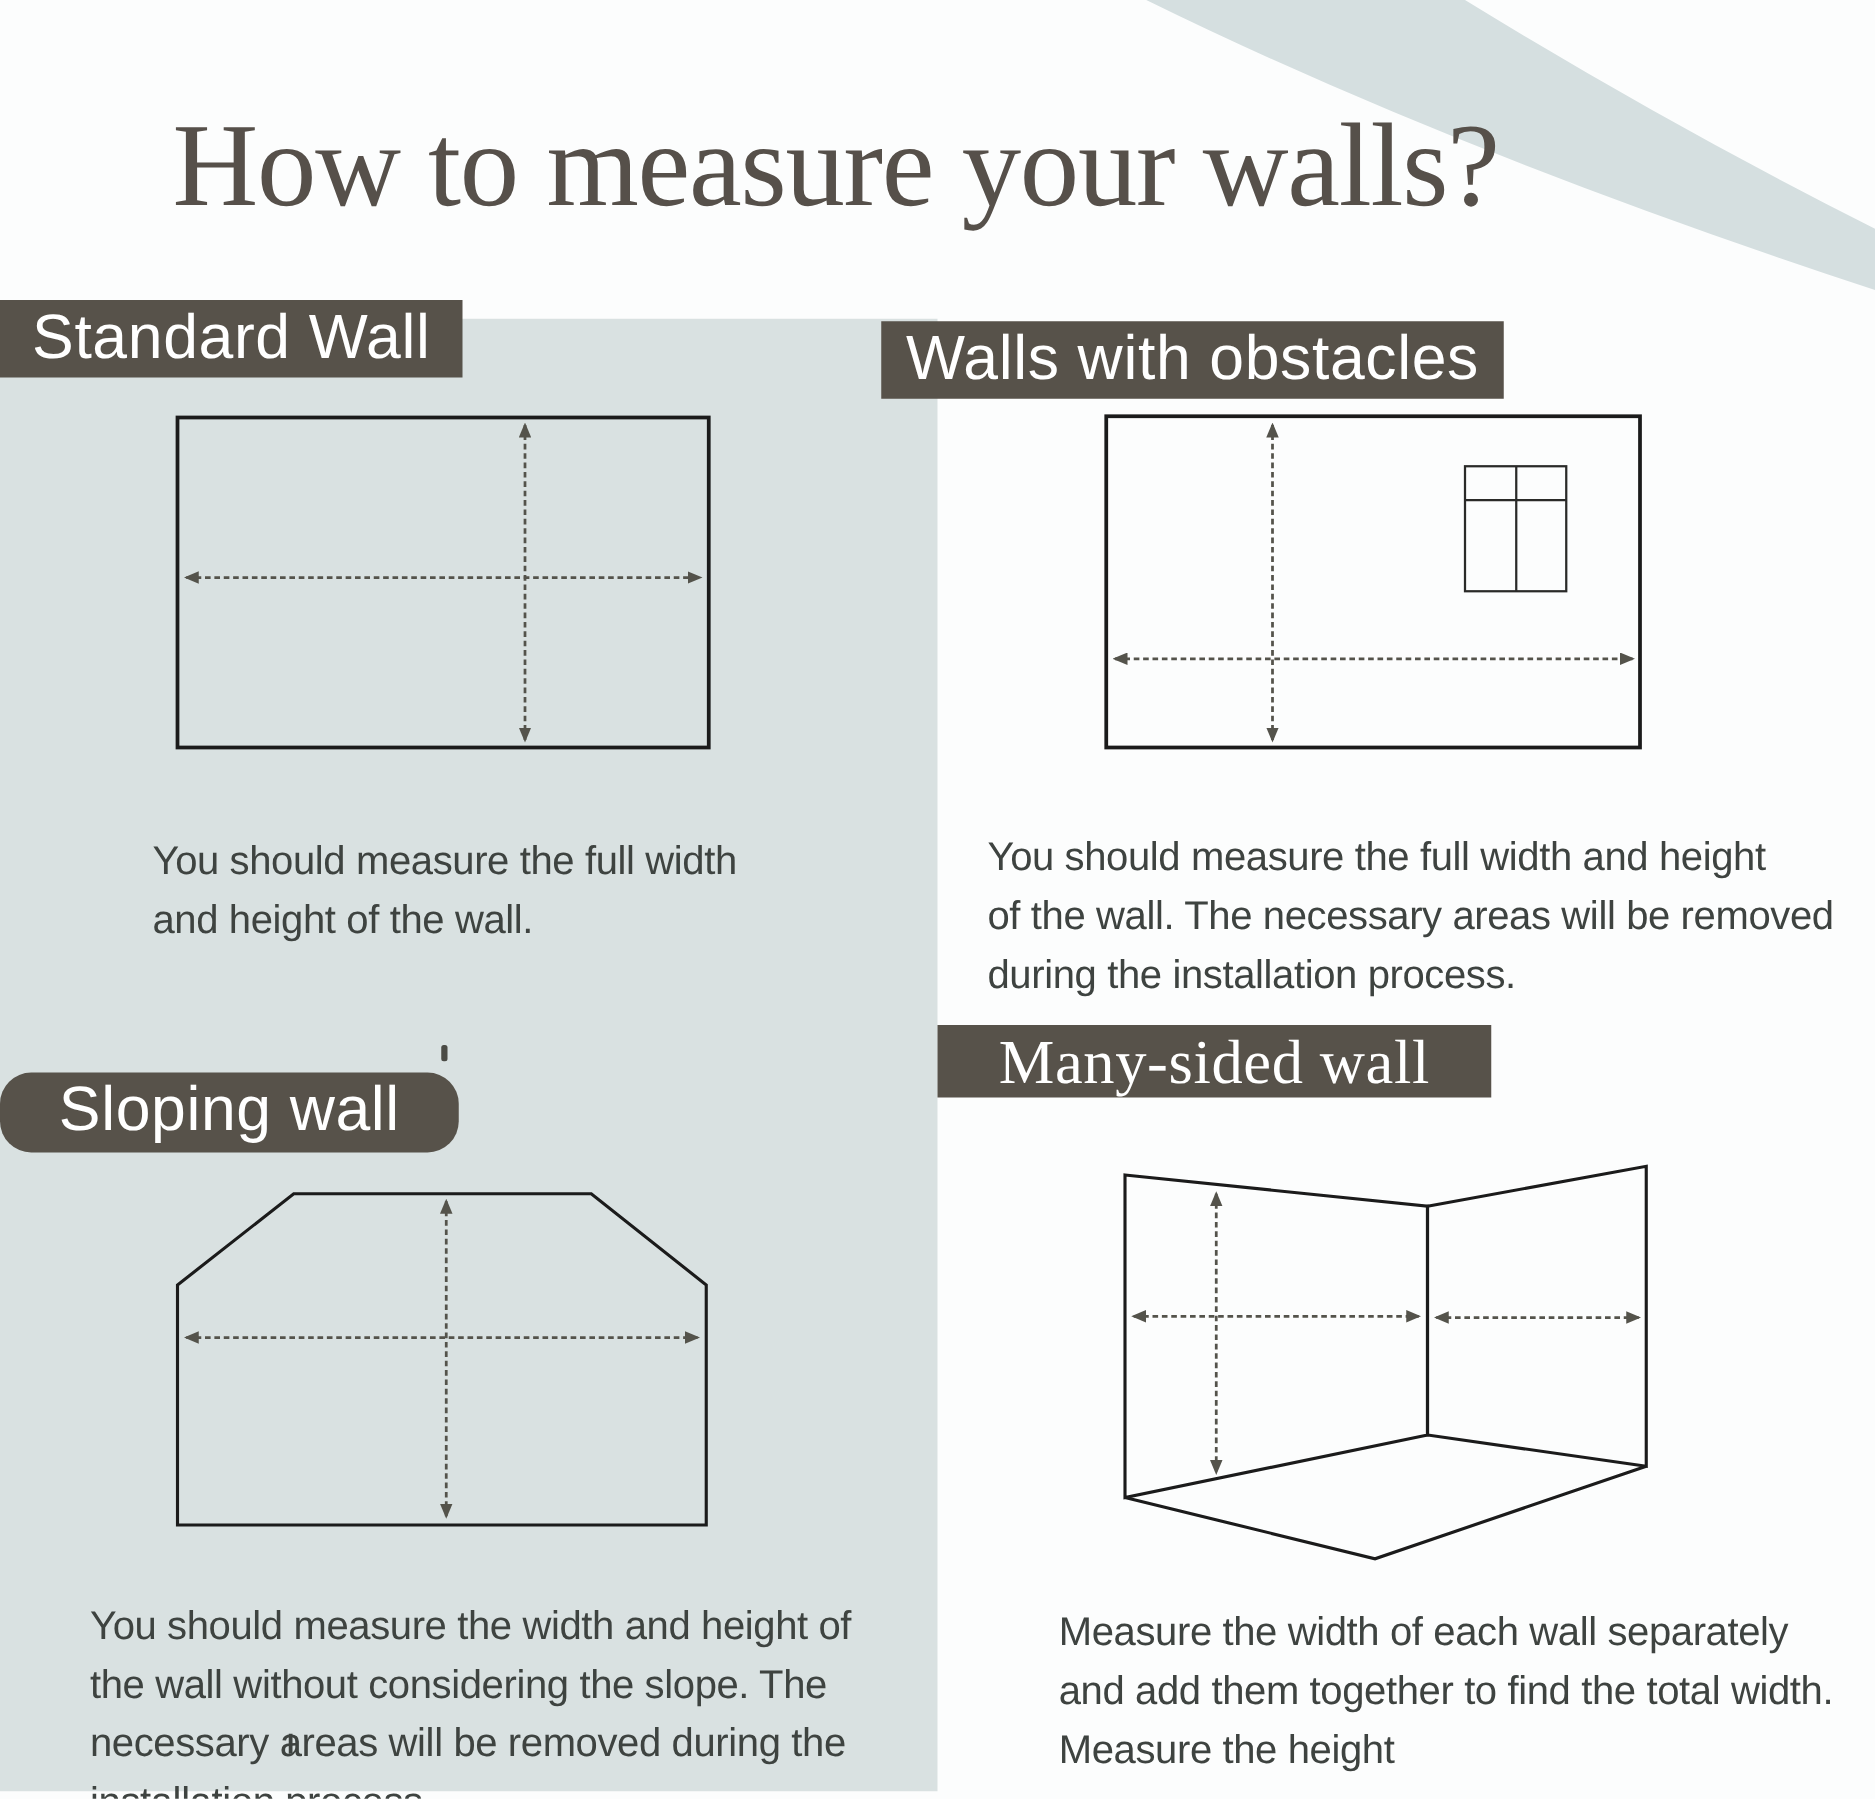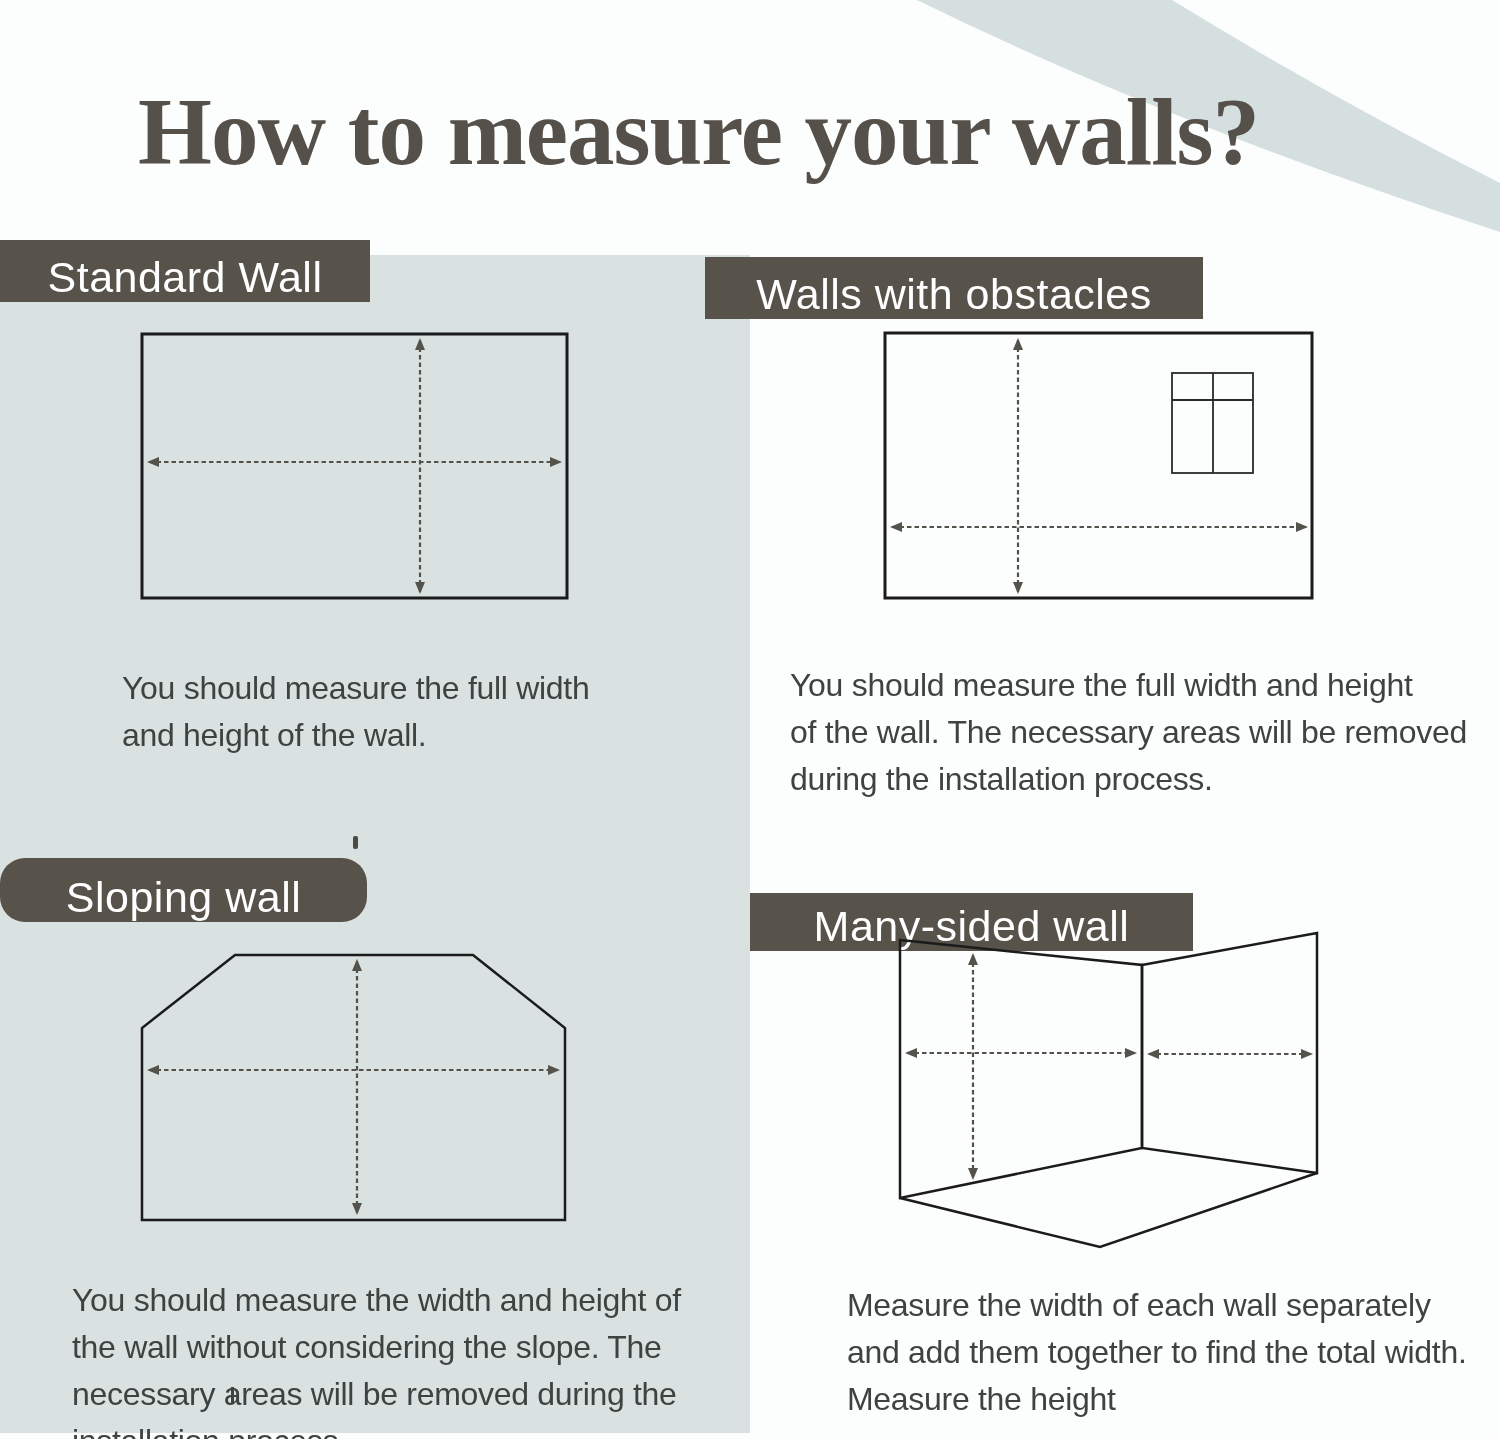--- a/index.html
+++ b/index.html
@@ -25,43 +25,43 @@
     position: absolute;
     left: 0; top: 255px;
     width: 750px; height: 1178px;
     background: var(--panel, #d9e1e1);
   }
   .page-title {
     position: absolute;
     left: 138px; top: 38px;
     width: 1300px;
     font-family: "Liberation Serif", "DejaVu Serif", serif;
-    font-weight: 700;
+    font-weight: 400;
     font-size: 95px;
     line-height: 100px;
     letter-spacing: -1px;
     color: var(--title-text, #56504a);
     white-space: nowrap;
     margin-top: 44px;
   }
   .sec-header {
     position: absolute;
     display: flex;
-    align-items: flex-end;
+    align-items: flex-start;
     justify-content: center;
     background: var(--header-bg, #57524a);
     color: var(--header-text, #ffffff);
-    font-size: 43px;
+    font-size: 50px;
     letter-spacing: 0.5px;
     white-space: nowrap;
   }
   #hdr-standard      { left: 0;     top: 240px; width: 370px; height: 62px; }
   #hdr-obstacles     { left: 705px; top: 257px; width: 498px; height: 62px; }
   #hdr-sloping       { left: 0;     top: 858px; width: 367px; height: 64px; border-radius: 25px; }
-  #hdr-manysided     { left: 750px; top: 893px; width: 443px; height: 58px; }
+  #hdr-manysided     { left: 750px; top: 820px; width: 443px; height: 58px; font-family: Liberation Serif, serif; }
   .desc {
     position: absolute;
     font-size: 32px;
     line-height: 47px;
     letter-spacing: -0.3px;
     color: var(--body-text, #3e4340);
     white-space: pre-line;
   }
   #desc-standard  { left: 122px; top: 633px; }
   #desc-obstacles { left: 790px; top: 630px; }

